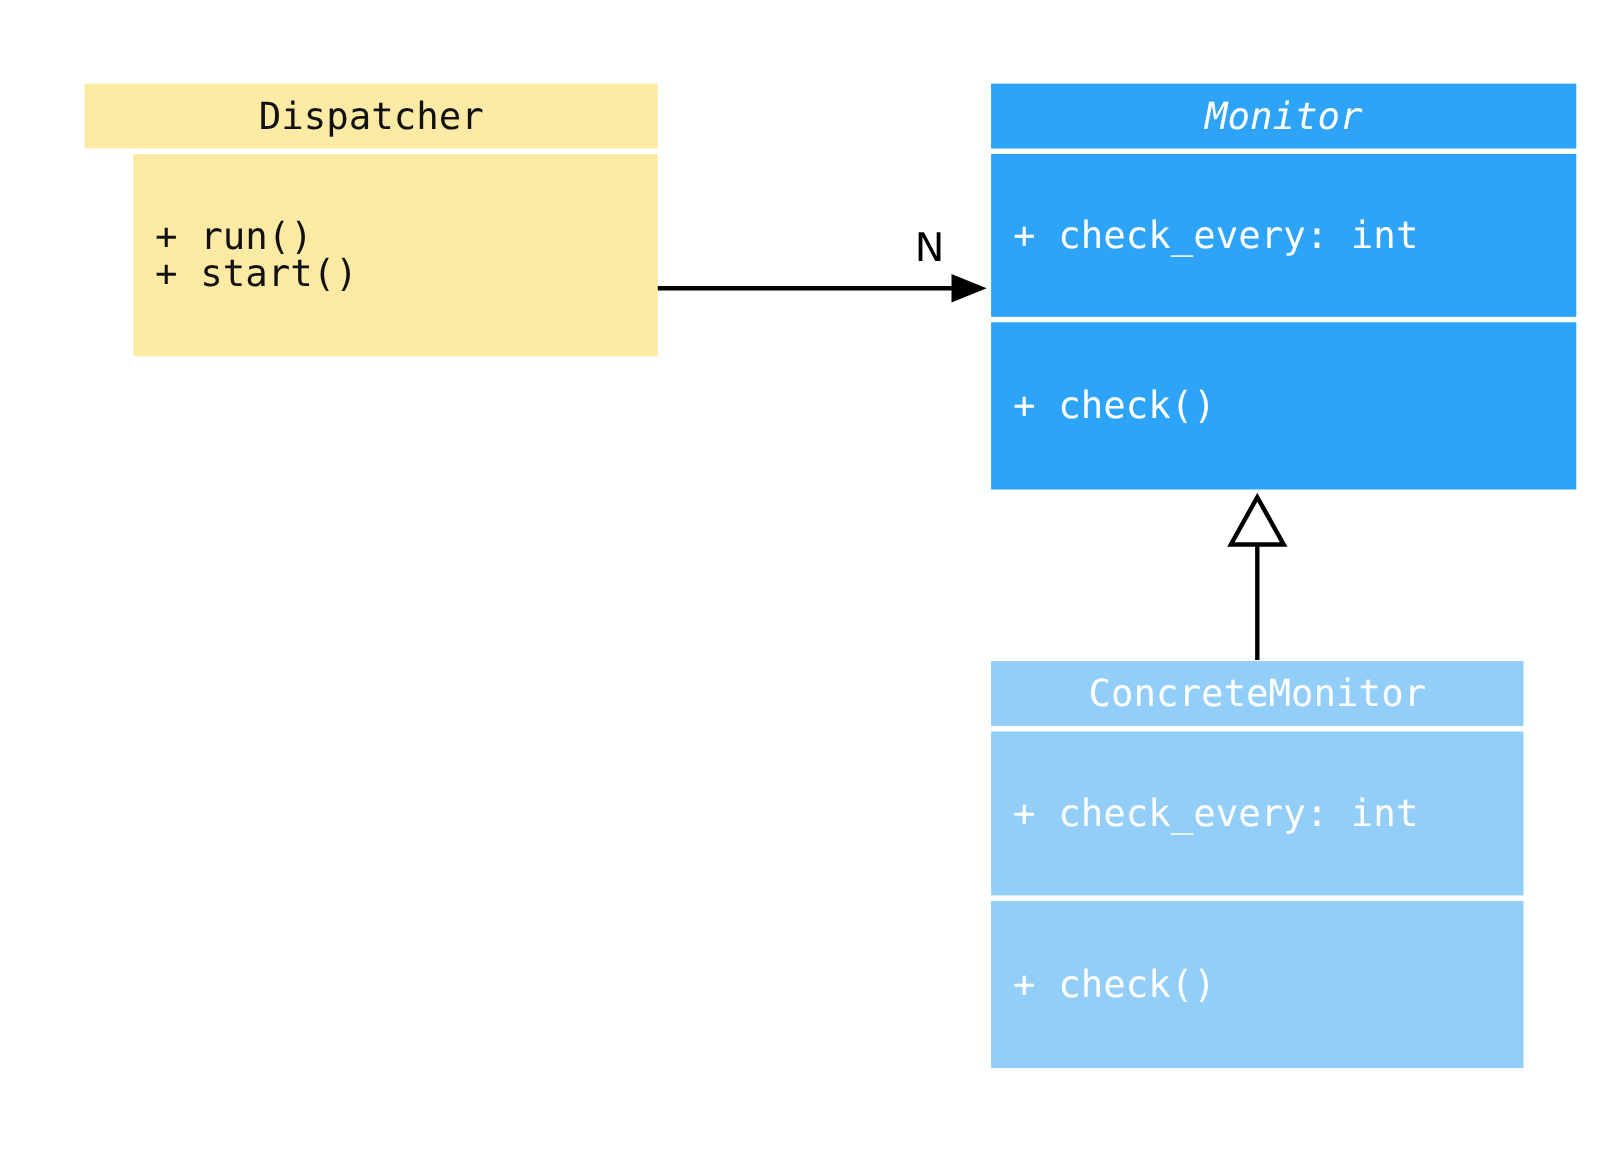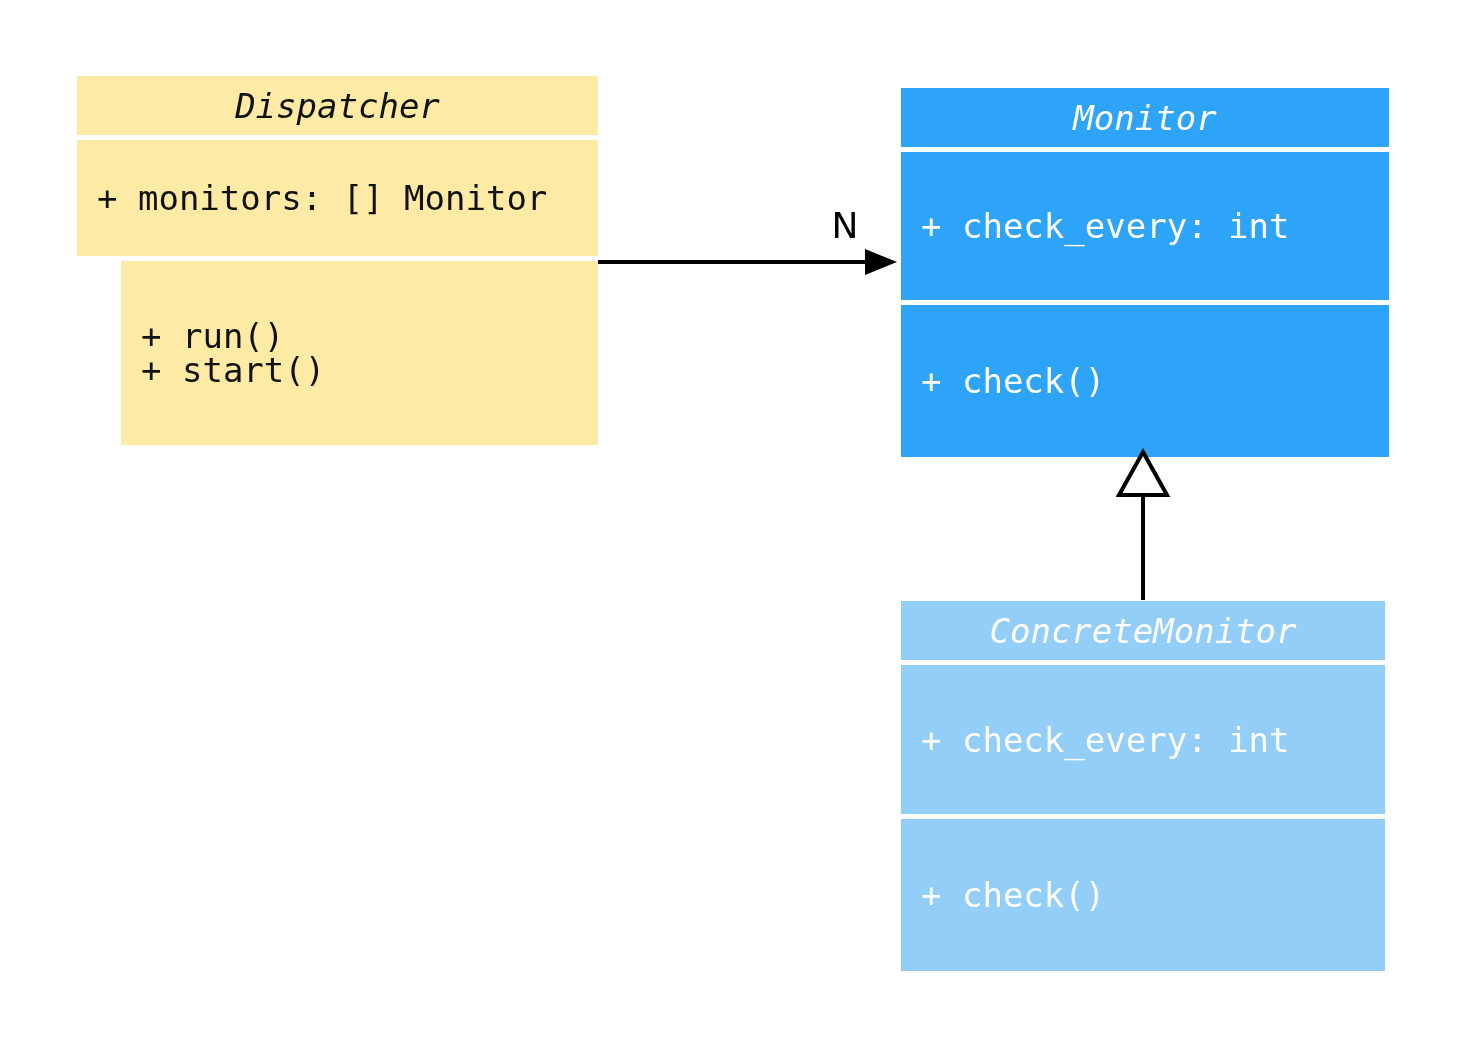--- a/index.html
+++ b/index.html
@@ -25,42 +25,41 @@
     display: flex;
     flex-direction: column;
     justify-content: center;
   }
   .uml-class .row + .row {
     margin-top: 5px;
   }
   .uml-class .title {
     align-items: center;
     font-size: 34px;
-    font-style: italic;
   }
   .uml-class .attrs,
   .uml-class .methods {
     align-items: flex-start;
     padding-left: 20px;
     font-size: 34px;
   }
   .uml-class .line {
     line-height: 34px;
     white-space: pre;
   }
 
   
   .dispatcher { left: 77px; top: 76px; width: 521px; color: var(--dispatcher_text, #111); }
   .dispatcher .row { background: var(--dispatcher_fill, #fdeba5); }
   .dispatcher .title   { height: 59px;  }
   .dispatcher .attrs   { height: 116px; }
   .dispatcher .methods { height: 184px; margin-left: 44px; }
 
   
-  .monitor { left: 901px; top: 88px; width: 488px; color: var(--monitor_text, #fff); border-radius: 30px; }
+  .monitor { left: 901px; top: 76px; width: 532px; color: var(--monitor_text, #fff); border-radius: 30px; }
   .monitor .row { background: var(--monitor_fill, #2ea4f9); }
   .monitor .title   { height: 59px; font-style: italic; }
   .monitor .attrs   { height: 148px; }
   .monitor .methods { height: 152px; }
 
   
   .concrete { left: 901px; top: 601px; width: 484px; color: var(--concrete_text, #fff); text-align: right; }
   .concrete .row { background: var(--concrete_fill, #92cef8); }
   .concrete .title   { height: 59px;  }
   .concrete .attrs   { height: 149px; }
@@ -85,23 +84,20 @@
     line-height: 1;
   }
 </style>
 </head>
 <body>
 
 <div class="canvas">
 
   <div class="uml-class dispatcher">
     <div class="row title">Dispatcher</div>
-    <div class="row attrs">
-      <div class="line">+ monitors: [] Monitor</div>
-    </div>
     <div class="row methods">
       <div class="line">+ run()</div>
       <div class="line">+ start()</div>
     </div>
   </div>
 
   <div class="uml-class monitor">
     <div class="row title">Monitor</div>
     <div class="row attrs">
       <div class="line">+ check_every: int</div>

